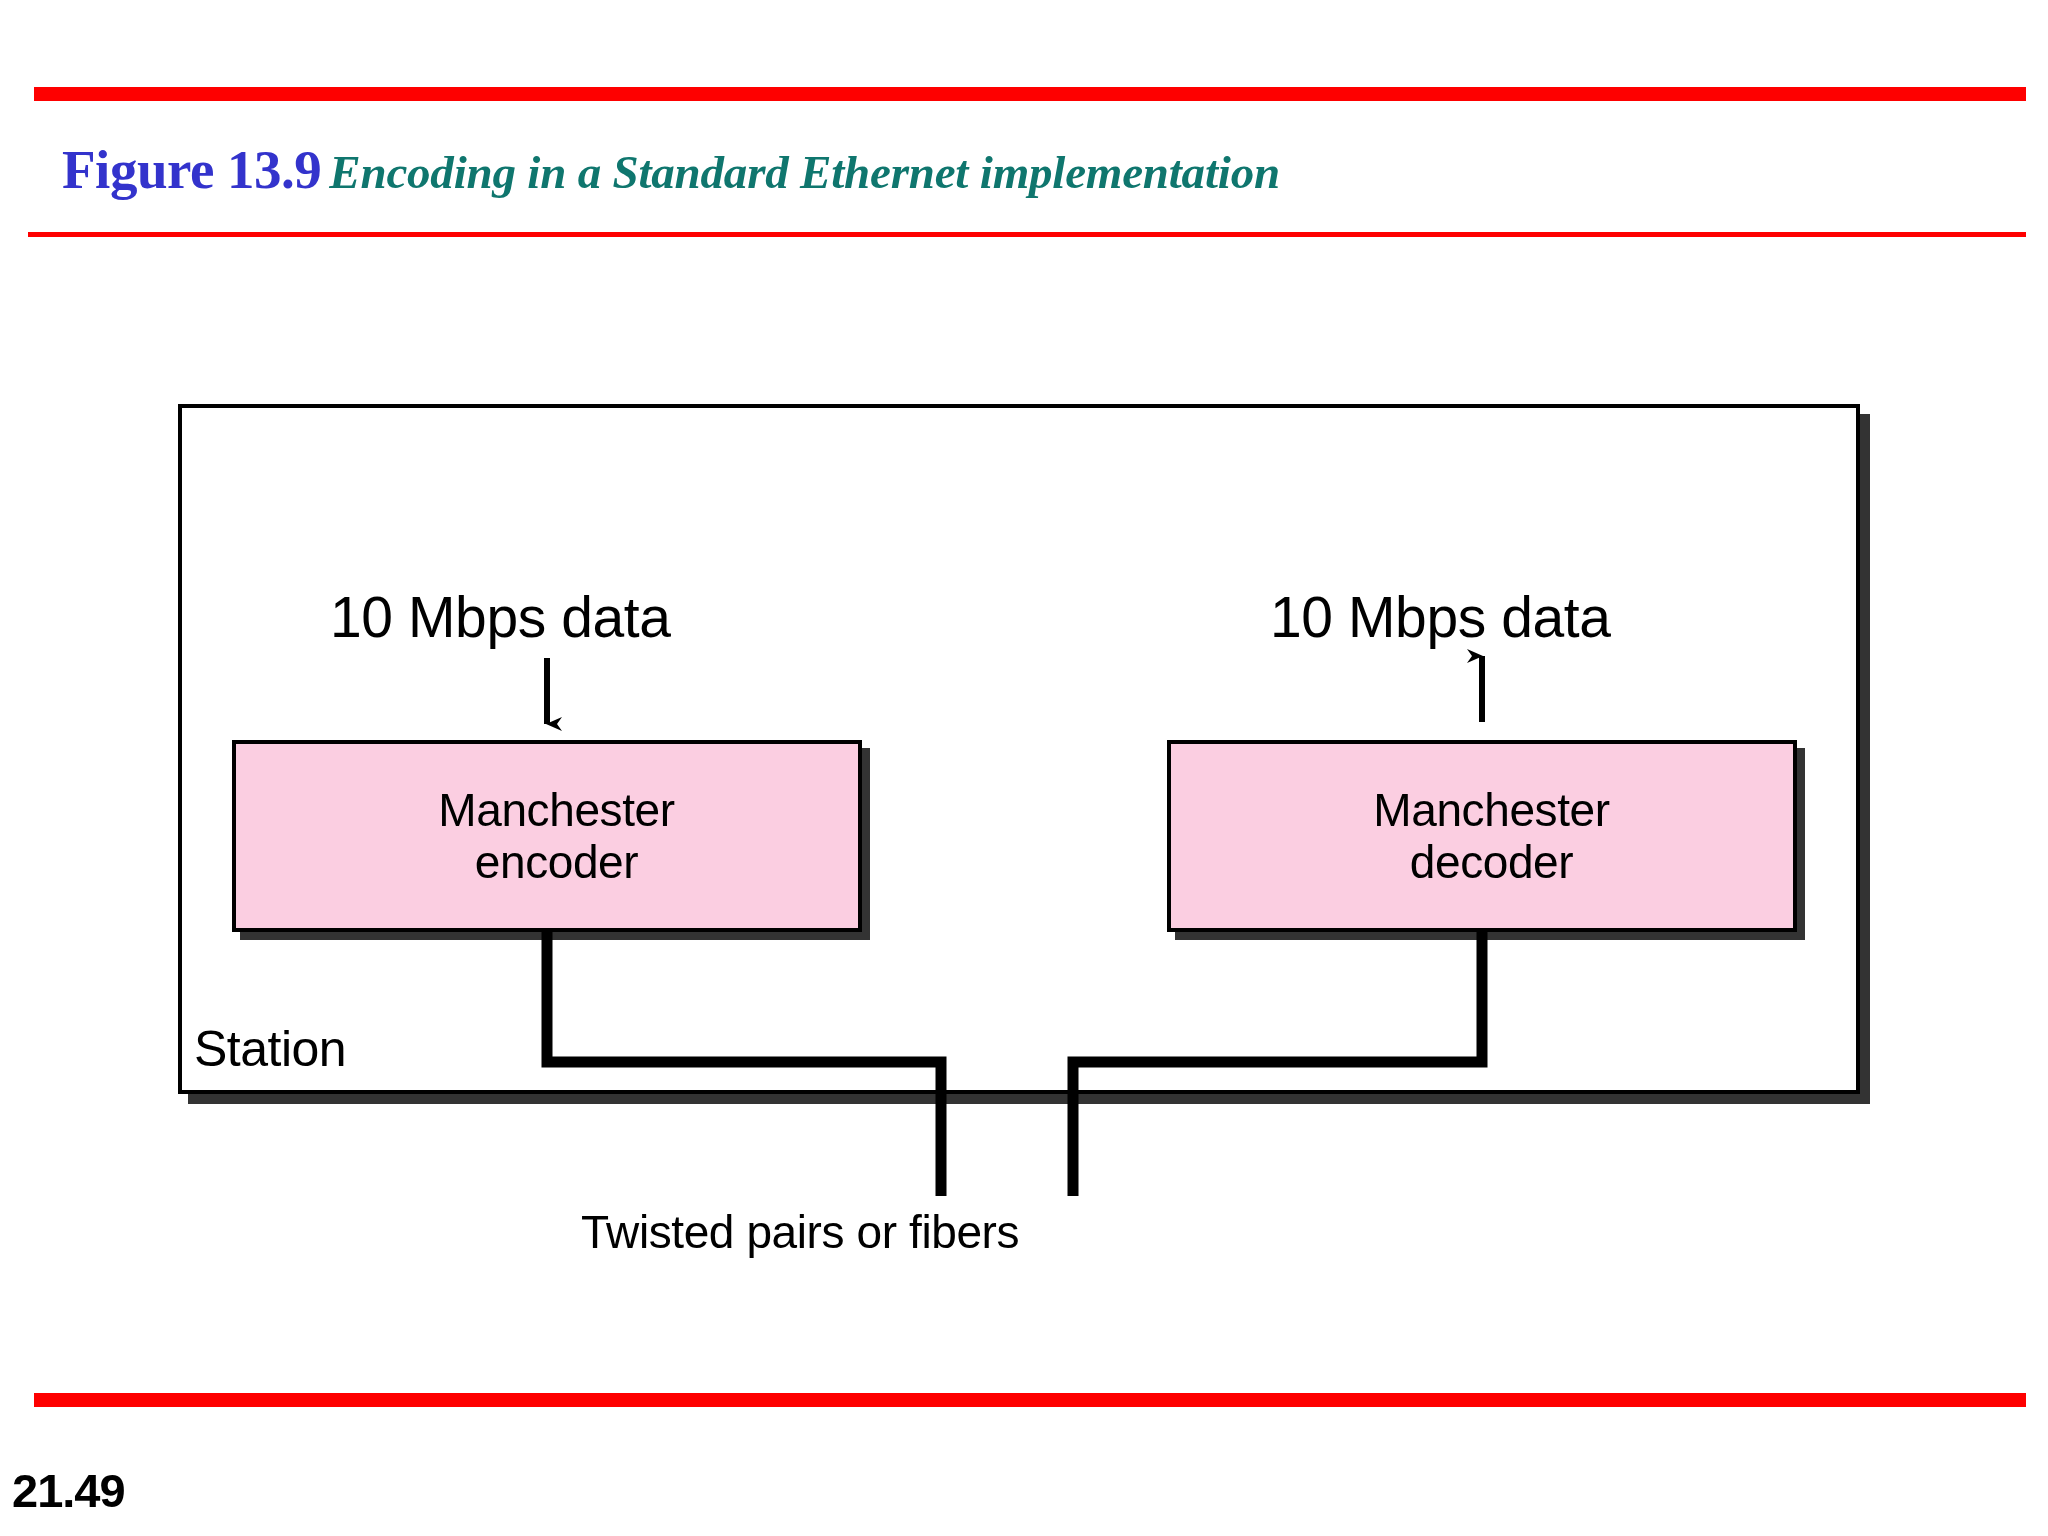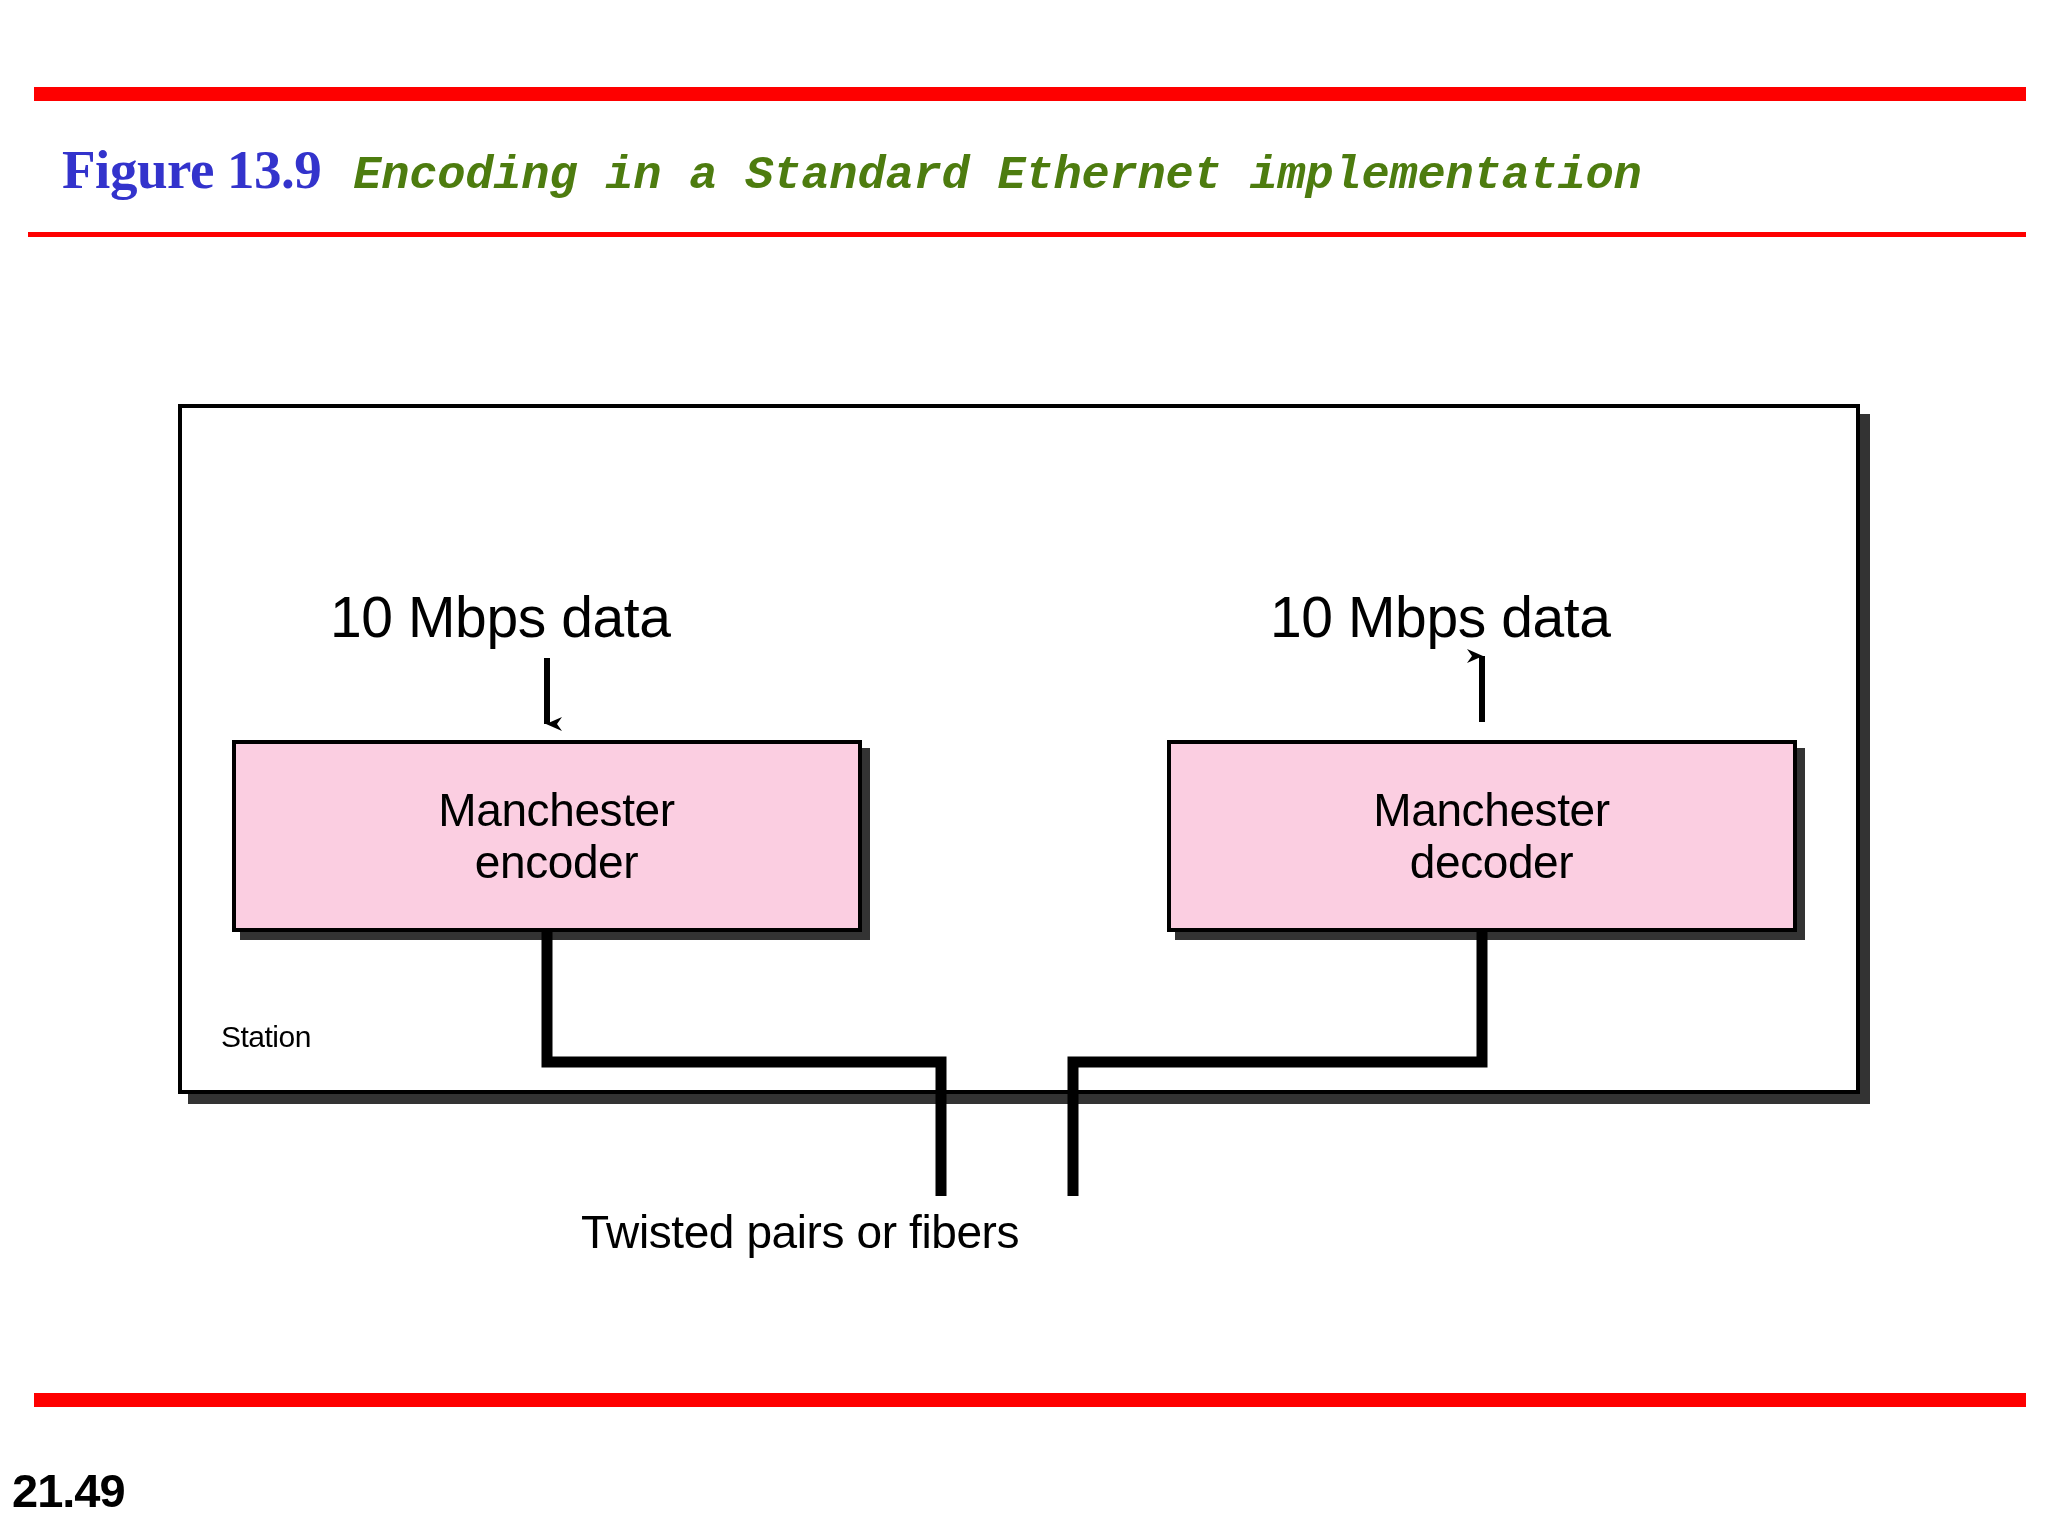--- a/index.html
+++ b/index.html
@@ -51,26 +51,26 @@
     justify-content: flex-end;
   }
   #figure-label {
     font-family: "Liberation Serif", serif;
     font-weight: bold;
     font-size: 55px;
     color: #3333cc;
     letter-spacing: -0.5px;
   }
   #figure-caption {
-    font-family: Liberation Mono, monospace;
+    font-family: Liberation Serif, serif;
     font-weight: bold;
     font-style: italic;
     font-size: 47px;
-    color: #4d7c0f;
-    margin-left: 32px;
+    color: #0f766e;
+    margin-left: 8px;
     letter-spacing: -0.2px;
   }
 
   
   #slide-number {
     position: absolute;
     left: 12px;
     top: 1463px;
     font-family: "Liberation Sans", sans-serif;
     font-weight: bold;
@@ -102,24 +102,24 @@
     left: 178px;
     top: 404px;
     width: 1682px;
     height: 690px;
     background: #ffffff;
     border: 4px solid #000000;
     box-sizing: border-box;
   }
   #station-label {
     position: absolute;
-    left: 221px;
+    left: 194px;
     top: 1020px;
     font-family: "Liberation Sans", sans-serif;
-    font-size: 30px;
+    font-size: 50px;
     color: #000000;
     letter-spacing: -0.5px;
   }
 
   
   .coder-shadow {
     position: absolute;
     background: #333333;
   }
   .coder-box {

